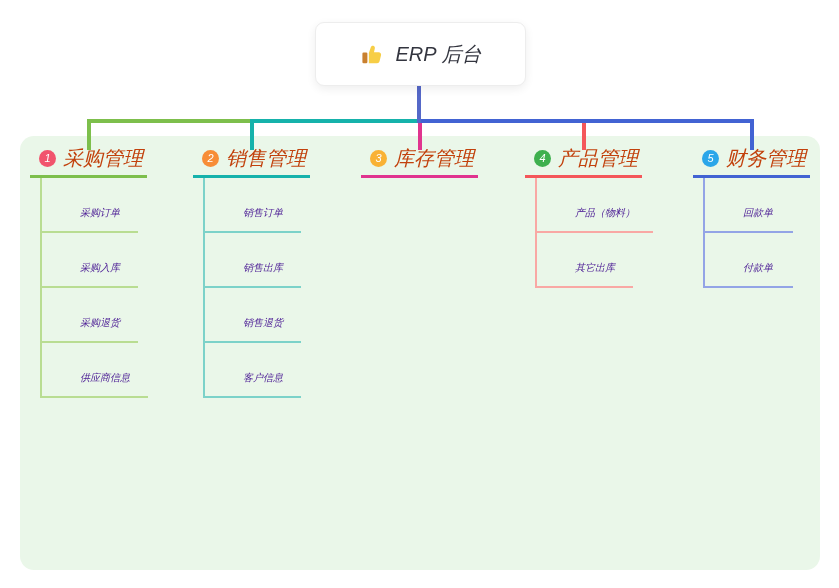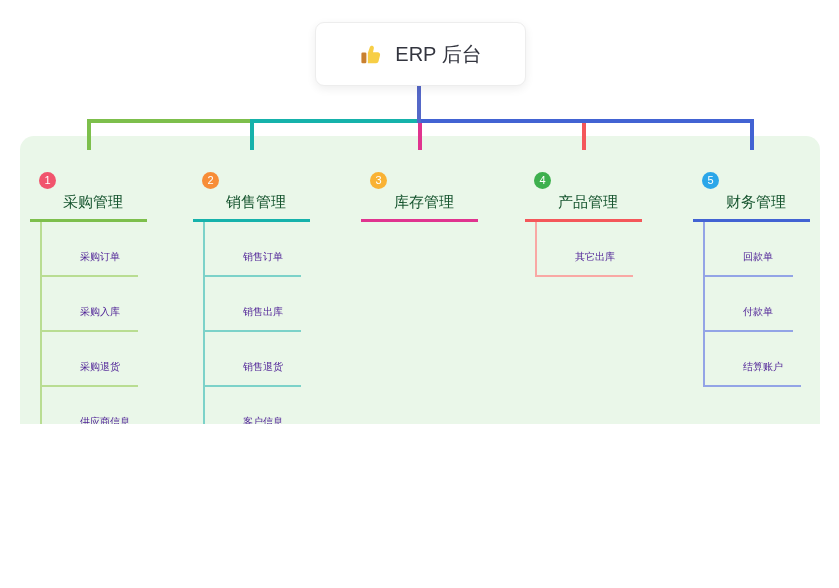--- a/index.html
+++ b/index.html
@@ -1,21 +1,21 @@
 <!DOCTYPE html>
 <html><head>
 <meta charset="utf-8">
 <style>
   html,body{margin:0;padding:0;}
   body{
     width:839px;height:588px;background:#ffffff;
     font-family:"Liberation Sans","DejaVu Sans",sans-serif;
     -webkit-font-smoothing:antialiased;
   }
-  .stage{position:relative;width:839px;height:424px;overflow:hidden;}
+  .stage{position:relative;width:839px;height:588px;overflow:hidden;font-style:italic;}
 
   
   .panel{
     position:absolute;left:20px;top:136px;width:800px;height:434px;
     border-radius:14px;
   }
 
   
   .root-card{
     position:absolute;left:315px;top:22px;width:209px;height:62px;
@@ -37,23 +37,22 @@
     display:flex;align-items:center;gap:7px;
     padding:0 0 7px 9px;border-bottom:3px solid var(--line);
     cursor:default;
   }
   .badge{
     width:17px;height:17px;border-radius:50%;flex:none;
     color:#fff;font-size:11px;line-height:17px;text-align:center;
     font-weight:500;
   }
   .branch-label{
-    font-size:15px;font-weight:500;color:#14532d;white-space:nowrap;
+    font-size:20px;font-weight:500;color:#c2410c;white-space:nowrap;
     line-height:20px;
-    margin-top:44px;
   }
   .children{
     margin-left:10px;border-left:2px solid var(--cline);
     width:max-content;
   }
   .child{
     height:55px;display:flex;align-items:flex-end;
     border-bottom:2px solid var(--cline);
     width:max-content;min-width:88px;box-sizing:border-box;
     padding:0 18px 11px 16px;cursor:default;
@@ -138,35 +137,35 @@
       <span class="branch-label">库存管理</span>
     </div>
   </div>
       <div class="branch" style="left: 525px; --line: #f4575a; --cline: #f9a8a4;">
     <div class="branch-title">
       <span class="badge" style="background: rgb(62, 176, 78);">4</span>
       <span class="branch-label">产品管理</span>
     </div>
     <div class="children">
           <div class="child">
+    <span class="child-label">产品（物料）</span>
+  </div>
+          <div class="child">
     <span class="child-label">其它出库</span>
   </div>
         </div>
   </div>
       <div class="branch" style="left: 693px; --line: #4263d3; --cline: #93a4e6;">
     <div class="branch-title">
       <span class="badge" style="background: rgb(43, 166, 233);">5</span>
       <span class="branch-label">财务管理</span>
     </div>
     <div class="children">
           <div class="child">
     <span class="child-label">回款单</span>
   </div>
           <div class="child">
     <span class="child-label">付款单</span>
   </div>
-          <div class="child">
-    <span class="child-label">结算账户</span>
-  </div>
         </div>
   </div>
     </div>
 </div>
 
 </body></html>

